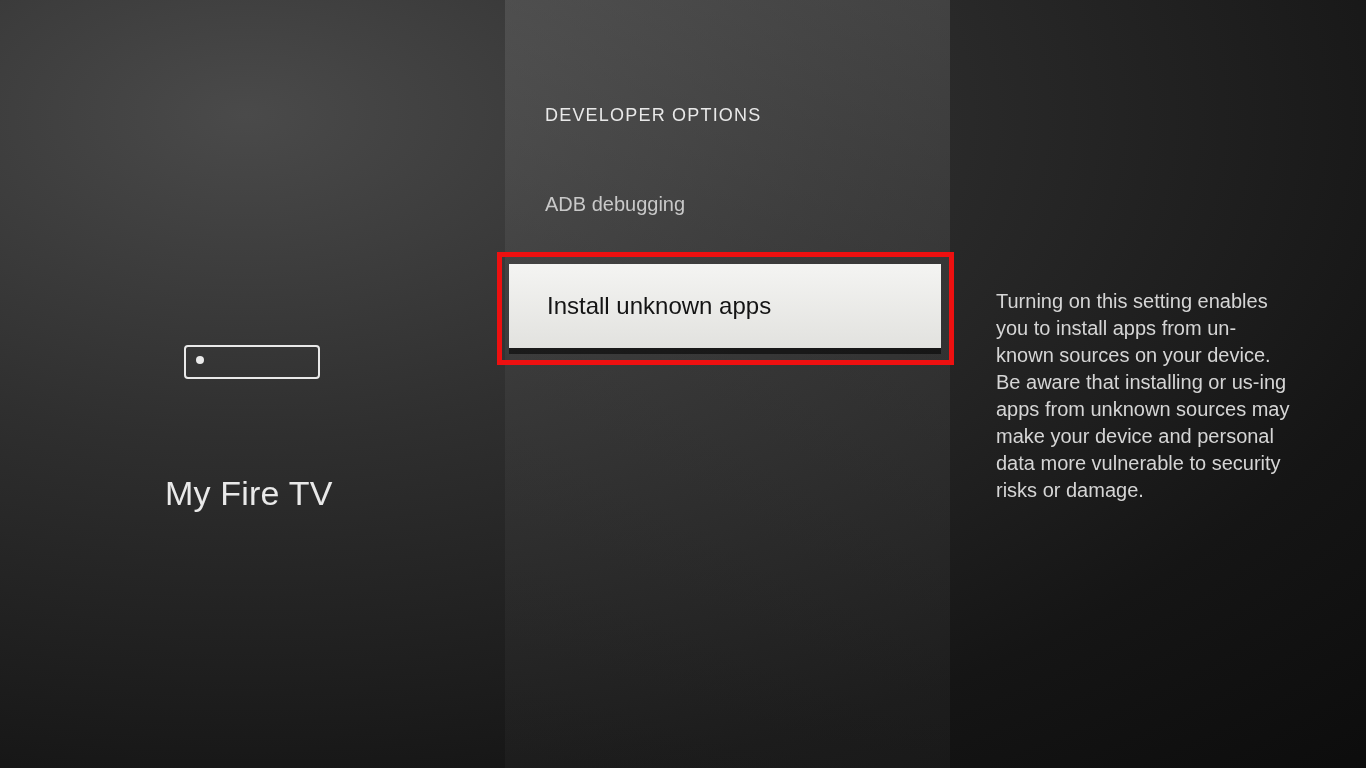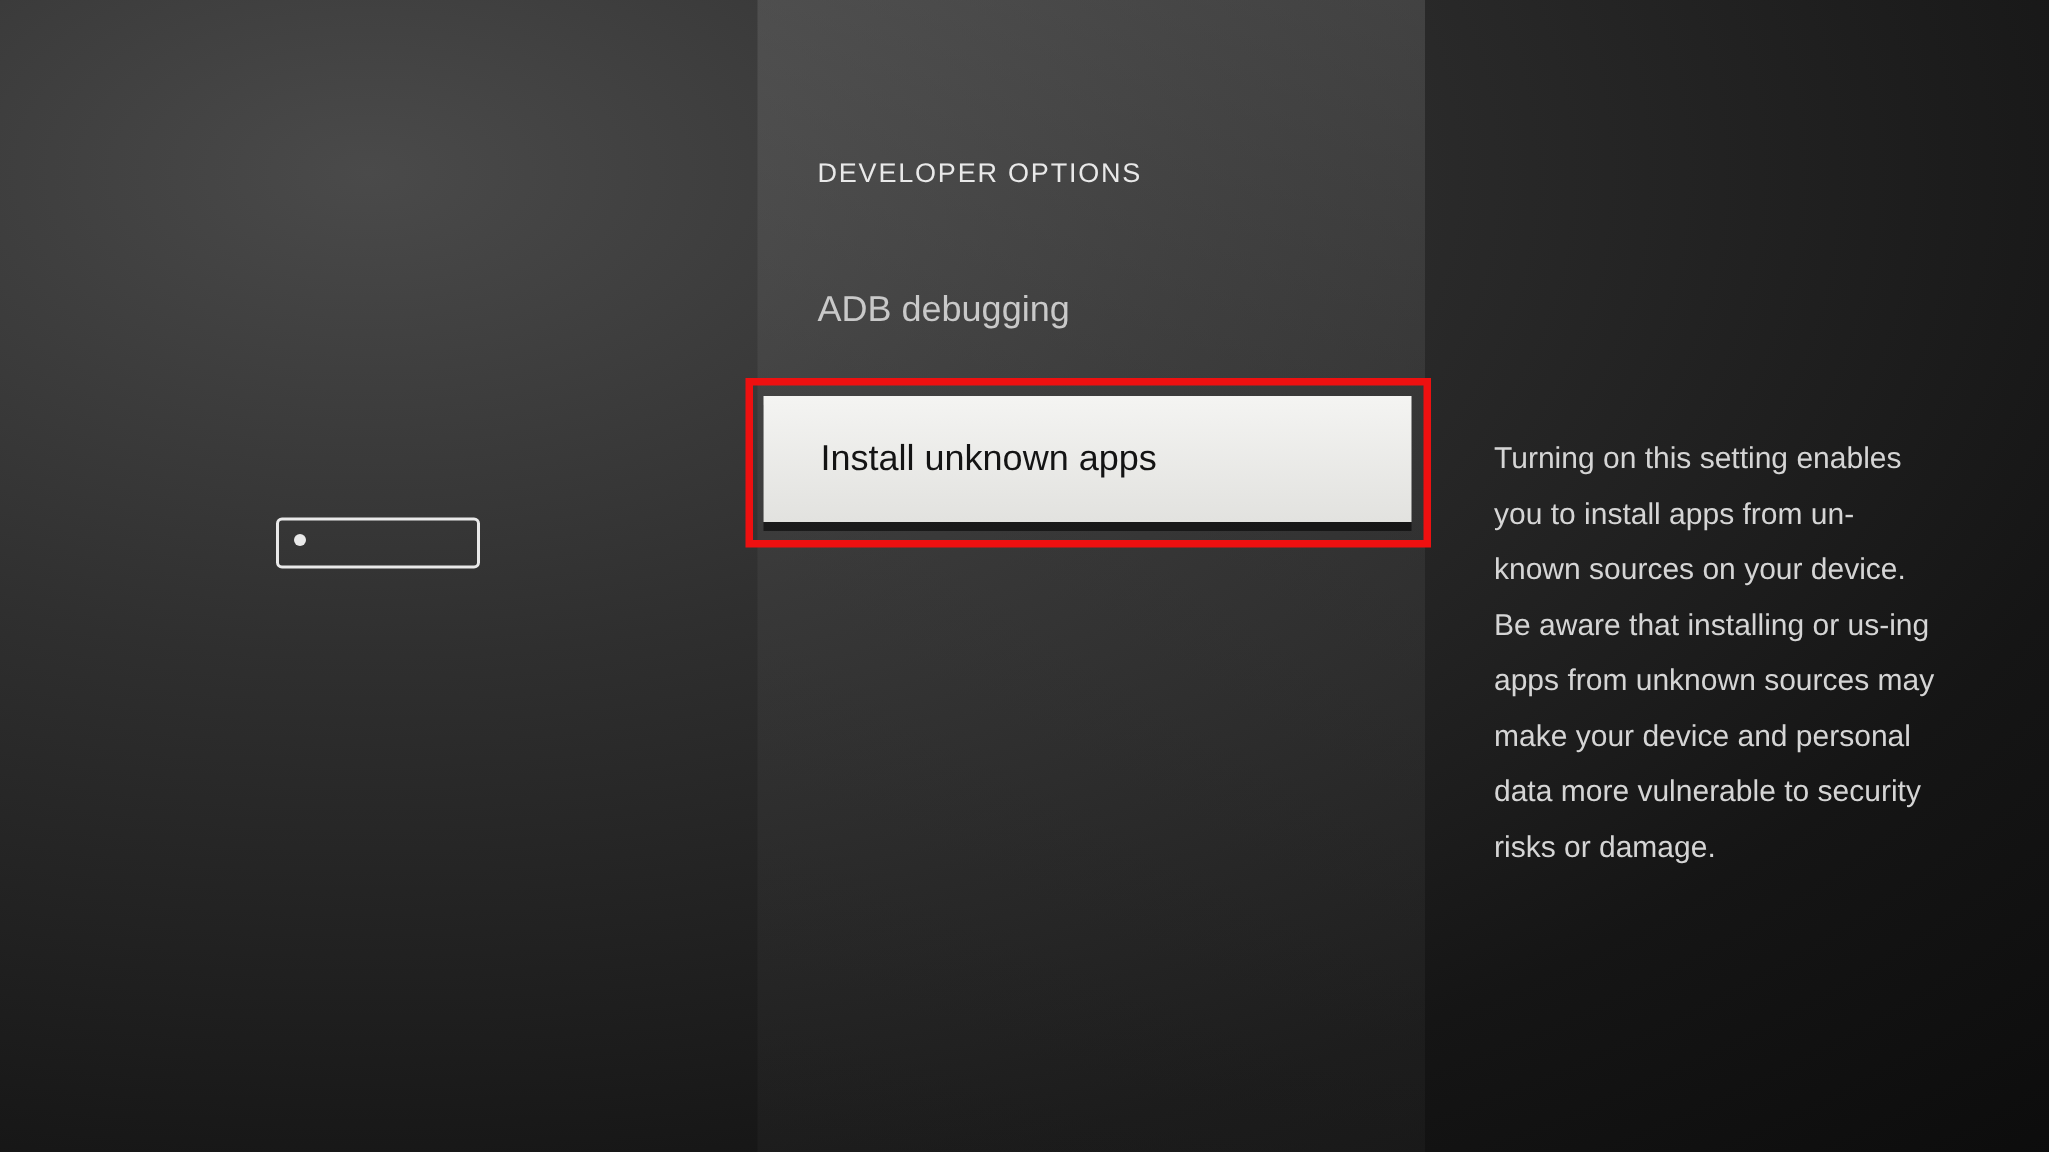--- a/index.html
+++ b/index.html
@@ -77,21 +77,21 @@
     text-align: right;
   }
 
   .option-adb {
     position: absolute;
     left: 40px;
     top: 193px;
     width: 380px;
   }
   .option-adb .label {
-    font-size: 24px;
+    font-size: 20px;
     color: #c9c9c9;
     font-weight: 400;
   }
   .option-adb .value {
     margin-top: 4px;
     font-size: 16px;
     color: #bfbfbf;
   }
 
   .highlight-frame {
@@ -130,35 +130,36 @@
     top: 0;
     width: 416px;
     height: 768px;
   }
   .description {
     position: absolute;
     left: 46px;
     top: 288px;
     width: 296px;
     font-size: 20px;
-    line-height: 37px;
+    line-height: 27px;
     color: #d5d5d5;
     font-weight: 300;
     hyphens: auto;
     -webkit-hyphens: auto;
     text-align: left;
   }
 </style>
 </head>
 <body>
 
 <div class="screen">
 
   <div class="left-panel">
     <div class="device-icon"></div>
+    <div class="left-title">My Fire TV</div>
   </div>
 
   <div class="mid-panel">
     <div class="mid-header">DEVELOPER OPTIONS</div>
 
     <div class="option-adb">
       <div class="label">ADB debugging</div>
     </div>
 
     <div class="option-selected">

